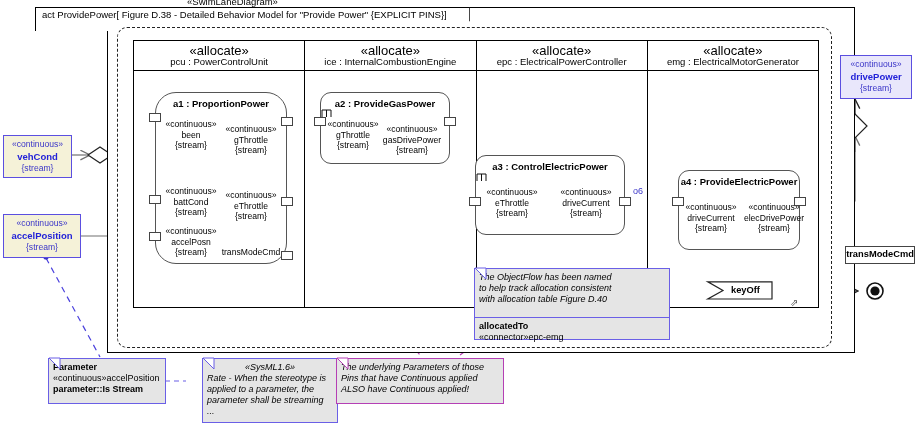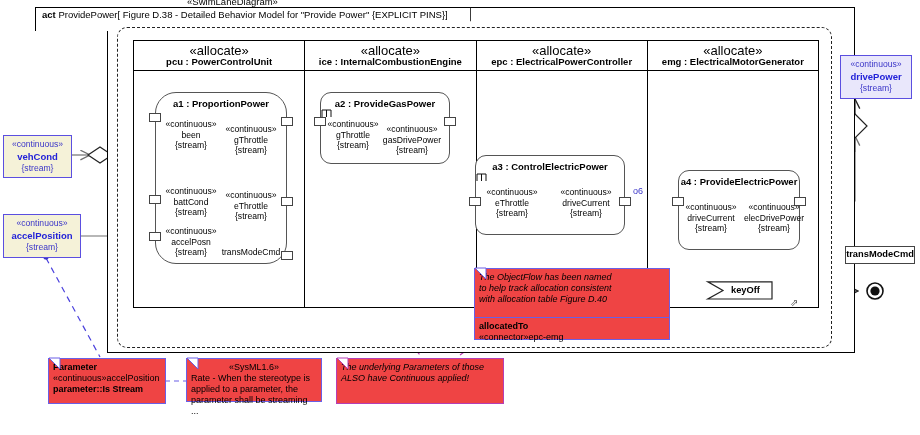--- a/index.html
+++ b/index.html
@@ -16,42 +16,42 @@
     left:107px;top:7px;width:748px;height:346px;
     border:1.4px solid #000;box-sizing:border-box;background:#fff;
   }
   #frame-tab{
     left:35px;top:7px;height:24px;
     border:1.4px solid #000;border-bottom:none;box-sizing:border-box;
     background:#fff;padding:1px 22px 1px 6px;white-space:nowrap;
     font-size:9.5px;line-height:11px;
     clip-path:polygon(0 0,100% 0,100% 58%,calc(100% - 14px) 100%,0 100%);
   }
-  #frame-tab b{font-weight:bold;}
+  #frame-tab b{font-weight:normal;}
   #stereo-swimlane{
     left:35px;top:-4px;width:395px;text-align:center;font-size:9.5px;
   }
   
   #activity-frame{
     left:117px;top:27px;width:715px;height:321px;
     border:1.3px dashed #222;border-radius:10px;box-sizing:border-box;
   }
 
   
   #lanes{left:133px;top:40px;width:686px;height:268px;
          border:1.5px solid #000;box-sizing:border-box;display:flex;background:#fff;}
   .lane{flex:1 1 0;border-right:1.5px solid #000;box-sizing:border-box;position:relative;}
   .lane:last-child{border-right:none;}
   .lane-head{
     height:30px;border-bottom:1.5px solid #000;box-sizing:border-box;
     display:flex;flex-direction:column;align-items:center;justify-content:center;
     line-height:11px;
   }
   .lane-head .st{font-size:13px;}
-  .lane-head .nm{font-size:9.5px;font-weight:bold;}
+  .lane-head .nm{font-size:9.5px;font-weight:normal;}
 
   
   .action{
     position:absolute;border:1.3px solid #555;border-radius:11px;background:#fff;
     box-sizing:border-box;
   }
   .action .title{
     text-align:center;font-weight:bold;font-size:9.5px;margin-top:5px;
   }
   .rake{position:absolute;right:7px;width:11px;height:9px;}
@@ -74,21 +74,21 @@
   .param.lav{background:#e9e7fb;}
   .param.cream{background:#f5f2d8;}
 
   
   .objnode{
     position:absolute;border:1.3px solid #444;background:#fff;box-sizing:border-box;
     font-weight:bold;font-size:9.3px;text-align:center;line-height:14px;
   }
 
   
-  .note{position:absolute;box-sizing:border-box;background:#ef4444;}
+  .note{position:absolute;box-sizing:border-box;background:#e5e5e5;}
   .note .body{padding:3px 4px;line-height:11px;}
   .note.blue{border:1.2px solid #6a5fe6;}
   .note.purple{border:1.2px solid #b53fb5;}
   .note .fold{position:absolute;right:-1px;top:-1px;width:11px;height:11px;}
   .note .sep{border-top:1.2px solid #6a5fe6;}
   .it{font-style:italic;}
   .bold{font-weight:bold;}
   .ctr{text-align:center;}
 
   
@@ -360,35 +360,36 @@
     <path d="M0,0 L11,11 L11,0 Z" fill="#fff" stroke="#6a5fe6" stroke-width="1"></path>
     <path d="M0,0 L11,11" stroke="#6a5fe6" stroke-width="1"></path>
   </svg>
   <div class="body">
     <div class="bold">Parameter</div>
     <div>«continuous»accelPosition</div>
     <div class="bold">parameter::Is Stream</div>
   </div>
 </div>
 
-<div class="note blue" style="left:186px;top:358px;width:136px;height:44px;">
+<div class="note blue" style="left:202px;top:358px;width:136px;height:65px;font-style:italic;">
   <svg class="fold" viewBox="0 0 11 11">
     <path d="M0,0 L11,11 L11,0 Z" fill="#fff" stroke="#6a5fe6" stroke-width="1"></path>
     <path d="M0,0 L11,11" stroke="#6a5fe6" stroke-width="1"></path>
   </svg>
   <div class="body">
     <div class="ctr">«SysML1.6»</div>
     <div>Rate - When the stereotype is</div>
     <div>applied to a parameter, the</div>
     <div>parameter shall be streaming ...</div>
   </div>
 </div>
 
 <div class="note purple" style="left:336px;top:358px;width:168px;height:46px;">
   <svg class="fold" viewBox="0 0 11 11">
     <path d="M0,0 L11,11 L11,0 Z" fill="#fff" stroke="#b53fb5" stroke-width="1"></path>
     <path d="M0,0 L11,11" stroke="#b53fb5" stroke-width="1"></path>
   </svg>
   <div class="body it">
     <div>The underlying Parameters of those</div>
+    <div>Pins that have Continuous applied</div>
     <div>ALSO have Continuous applied!</div>
   </div>
 </div>
 
 </body></html>

